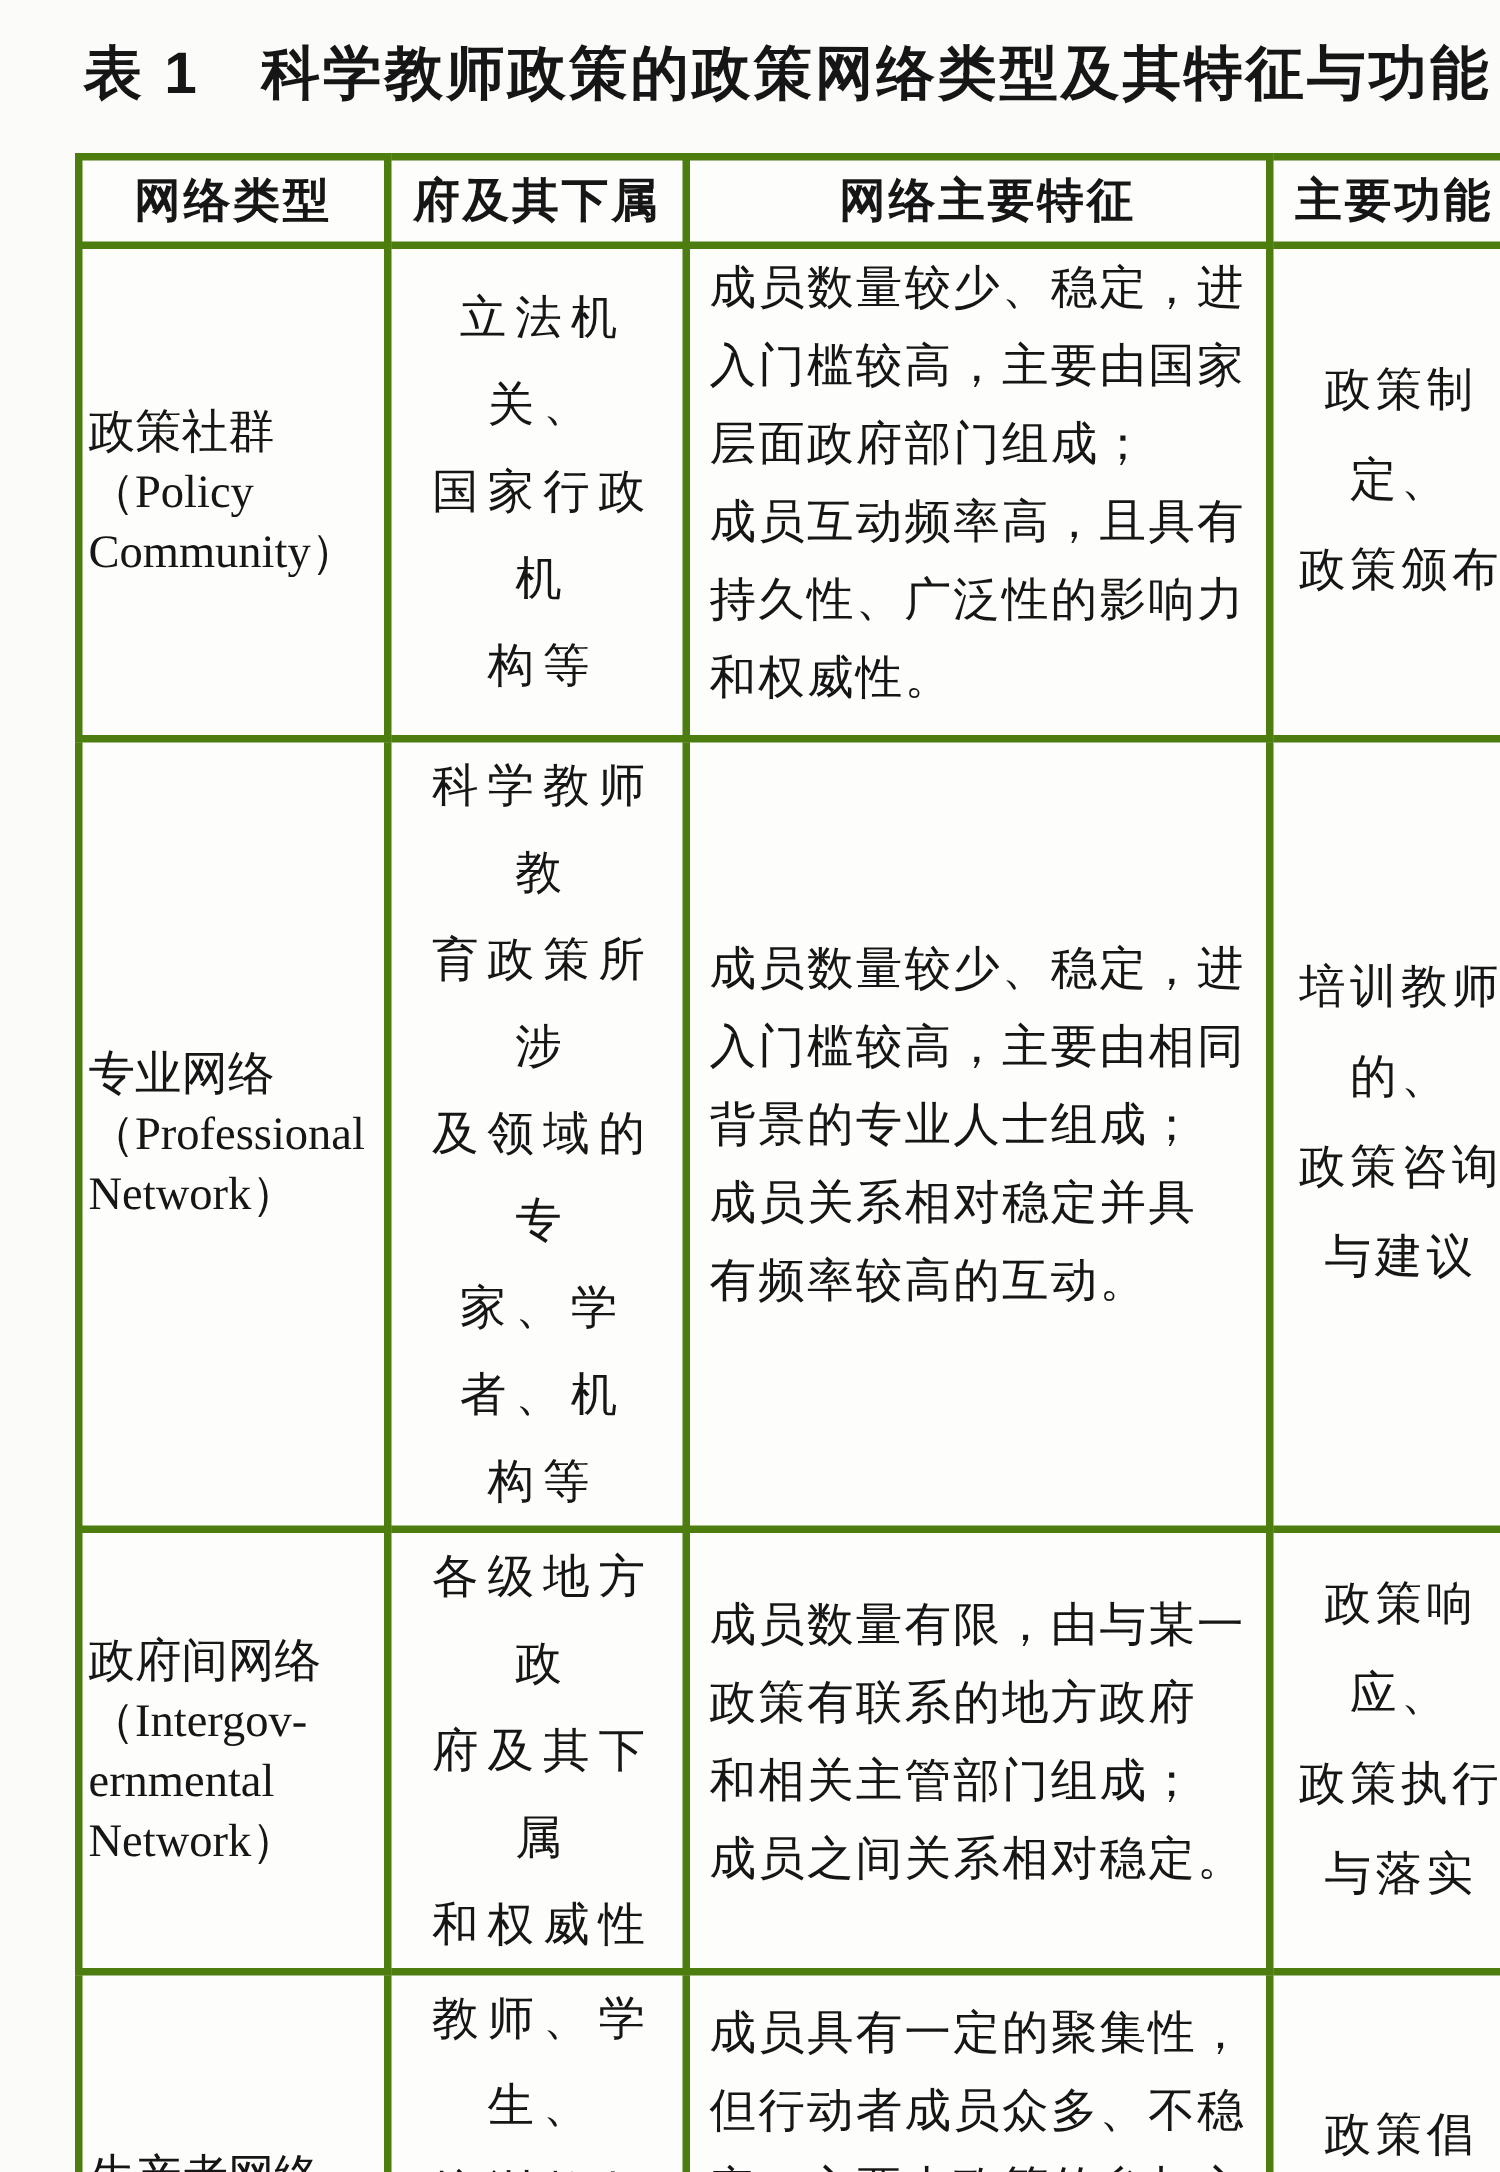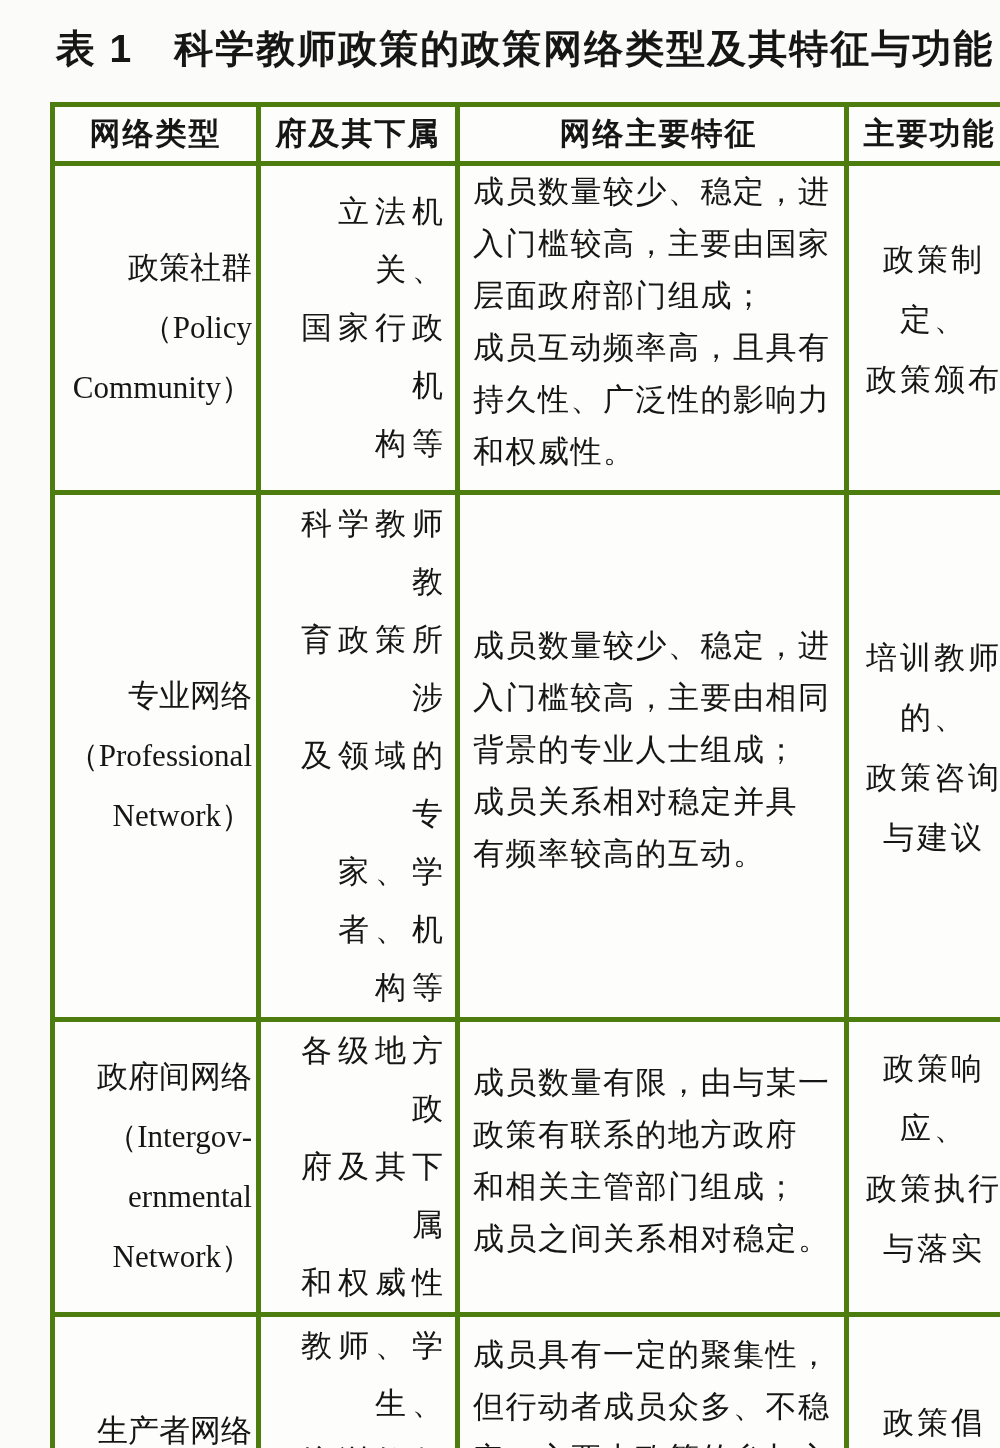--- a/index.html
+++ b/index.html
@@ -36,26 +36,26 @@
   th{
     font-family:"Liberation Sans","DejaVu Sans",sans-serif;
     font-weight:bold;
     height:52px;
     letter-spacing:2px;
   }
   th.h-center{text-align:center;}
   th.h-left{text-align:center;padding-left:14px;}
   td{white-space:pre-line;}
   td.c1{
-    text-align:right;
-    line-height:60px;
+    text-align:left;
+    line-height:40px;
     padding:0 4px;
   }
   td.c2{
-    text-align:right;
+    text-align:center;
     line-height:58px;
     letter-spacing:6px;
     padding:0 6px 0 14px;
   }
   td.c3{
     text-align:left;
     line-height:52px;
     letter-spacing:1.5px;
     padding:0 6px 12px 13px;
   }

